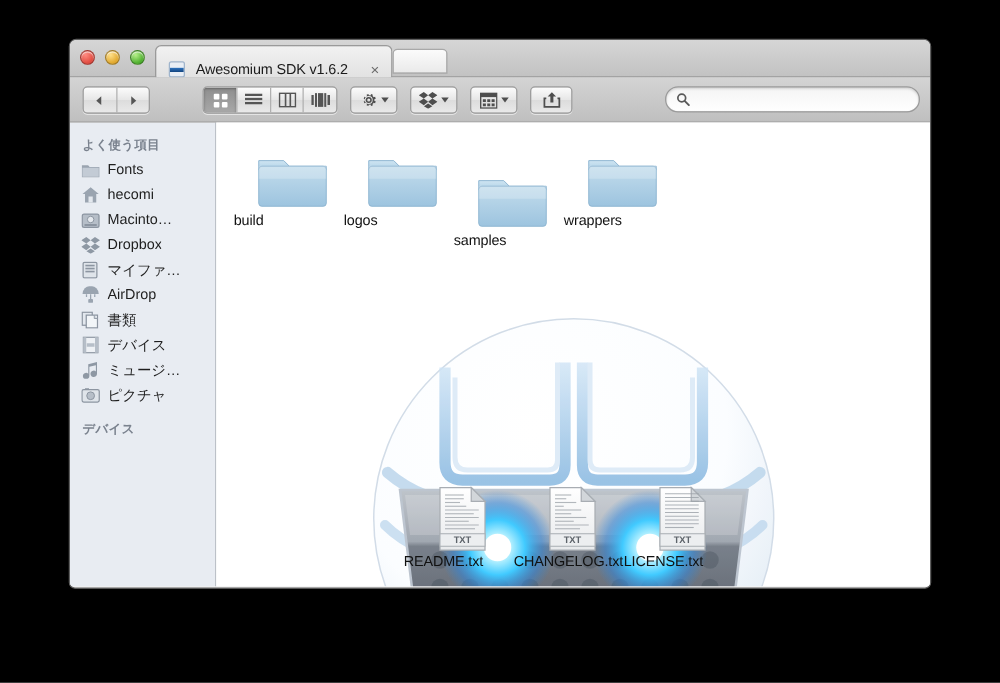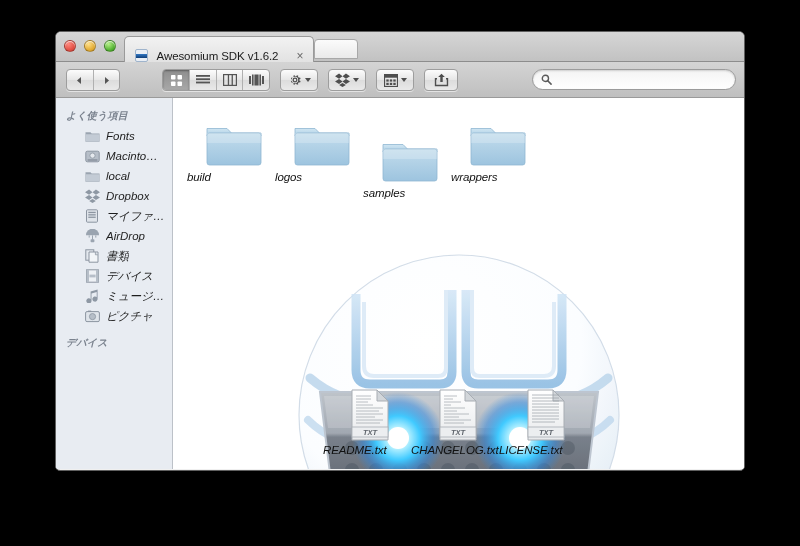--- a/index.html
+++ b/index.html
@@ -134,38 +134,38 @@
     display: flex; align-items: center;
   }
   .search svg { margin-left: 8px; }
   .search input {
     border: none; outline: none; background: transparent;
     font-family: inherit; font-size: 11px; color: #333;
     flex: 1; margin-left: 4px; height: 100%;
   }
 
   
-  .body { display: flex; height: calc(100% - 67px); font-style: italic; }
+  .body { display: flex; height: calc(100% - 67px); }
 
   
   .sidebar {
     width: 117px; flex: none;
     background: #e8ecf2;
     border-right: 1px solid #bcc1c8;
     padding-top: 7px;
     overflow: hidden;
   }
   .sb-header {
     font-size: 10px; font-weight: bold; color: #7a828e;
     padding: 4px 0 3px 10px;
     letter-spacing: 0.2px;
   }
   .sb-item {
     display: flex; align-items: center;
-    height: 20px; padding-left: 28px;
+    height: 20px; padding-left: 8px;
     font-size: 11.5px; color: #1e1e1e;
     white-space: nowrap;
   }
   .sb-icon {
     width: 16px; height: 16px; flex: none;
     margin-right: 6px;
     display: flex; align-items: center; justify-content: center;
   }
   .sb-label { overflow: hidden; text-overflow: clip; }
 
@@ -326,41 +326,41 @@
       <div class="sb-item">
         <span class="sb-icon">
           <svg width="15" height="13" viewBox="0 0 15 13">
               <path fill="#9aa4b0" d="M0.5 2.2h5l1.2 1.3h7.8v8.3H0.5z"></path>
               <path fill="#c3cbd5" d="M1 4.2h13v7.2H1z"></path>
             </svg>
         </span>
         <span class="sb-label">Fonts</span>
       </div>
 
+      <div class="sb-item">
+        <span class="sb-icon">
+          <svg width="15" height="14" viewBox="0 0 15 14">
+              <path fill="#9aa4b0" d="M7.5 0.8L14 6.2h-2v6.8H3V6.2H1z"></path>
+              <rect x="5.8" y="8.2" width="3.4" height="4.8" fill="#e3e8ee"></rect>
+            </svg>
+        </span>
+        <span class="sb-label">hecomi</span>
+      </div>
 
       <div class="sb-item">
         <span class="sb-icon">
           <svg width="15" height="13" viewBox="0 0 15 13">
               <rect x="0.8" y="1.2" width="13.4" height="10.6" rx="1.5" fill="#b6bec8" stroke="#8c95a1"></rect>
               <circle cx="7.5" cy="5.6" r="2.6" fill="#e5e9ee" stroke="#8c95a1" stroke-width="0.8"></circle>
               <rect x="2.6" y="9.2" width="9.8" height="1.6" fill="#8c95a1"></rect>
             </svg>
         </span>
         <span class="sb-label">Macinto…</span>
       </div>
 
-      <div class="sb-item">
-        <span class="sb-icon">
-          <svg width="15" height="13" viewBox="0 0 15 13">
-              <path fill="#9aa4b0" d="M0.5 2.2h5l1.2 1.3h7.8v8.3H0.5z"></path>
-              <path fill="#c3cbd5" d="M1 4.2h13v7.2H1z"></path>
-            </svg>
-        </span>
-        <span class="sb-label">local</span>
-      </div>
 
       <div class="sb-item">
         <span class="sb-icon">
           <svg width="15" height="14" viewBox="0 0 16 15">
               <path fill="#8e98a4" d="M4.3 0.6L0 3.4l4.3 2.8L8 3.4 4.3 0.6zM11.7 0.6L8 3.4l3.7 2.8L16 3.4 11.7 0.6zM0 9.1l4.3 2.8L8 9.1 4.3 6.3 0 9.1zM11.7 6.3L8 9.1l3.7 2.8L16 9.1l-4.3-2.8zM4.4 12.8l3.6 2.2 3.6-2.2L8 10.6l-3.6 2.2z"></path>
             </svg>
         </span>
         <span class="sb-label">Dropbox</span>
       </div>
 

